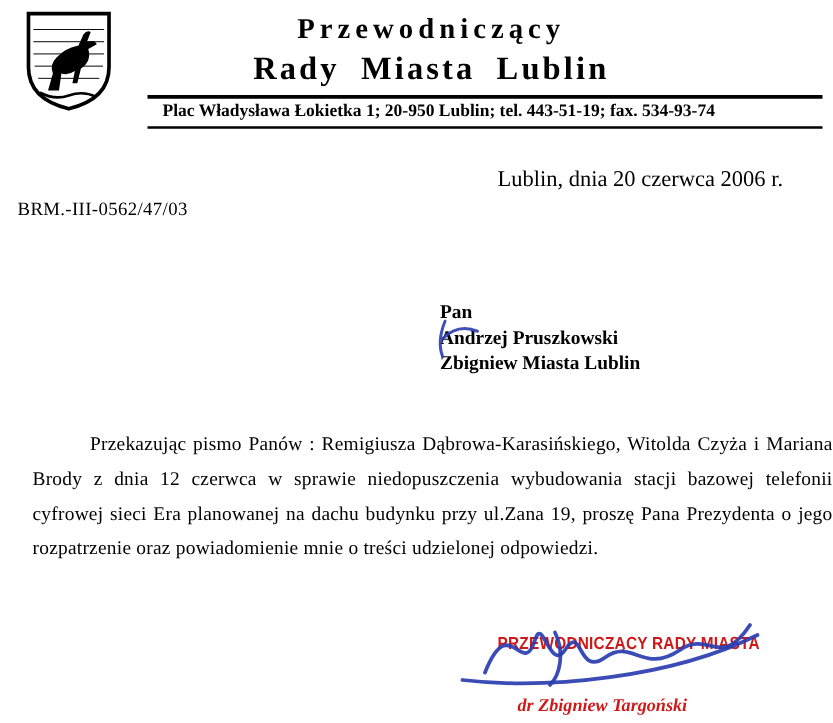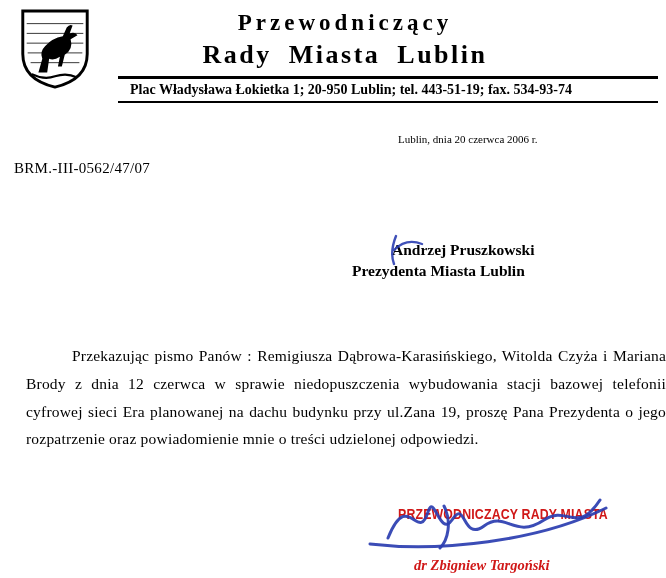--- a/index.html
+++ b/index.html
@@ -28,31 +28,31 @@
   .rule{position:absolute;background:#000;}
   .rule1{top:76px;left:118px;width:540px;height:3px;}
   .rule2{top:101px;left:118px;width:540px;height:2px;}
   .address{
     position:absolute;top:82px;left:130px;width:520px;
     font-weight:bold;font-size:14px;
     font-family:"Liberation Serif", serif;
   }
   .date{
     position:absolute;top:133px;left:398px;
-    font-size:11px;
+    font-size:18px;
   }
   .ref{
     position:absolute;top:160px;left:14px;
     font-size:15px;letter-spacing:0.3px;
   }
   .recipient{
     position:absolute;top:240px;left:352px;
     font-weight:bold;font-size:15.5px;line-height:20.5px;
   }
-  .rec-name-wrap{position:relative;margin-left:40px;}
+  .rec-name-wrap{position:relative;}
   .pen-mark{position:absolute;left:-14px;top:-8px;width:60px;height:36px;pointer-events:none;}
   .pen-mark path{fill:none;stroke:var(--ink-color,#2a3db0);stroke-width:2.4;stroke-linecap:round;opacity:.9;}
   .body-par{
     position:absolute;top:330px;left:14px;width:640px;
     margin:12px;font-size:15.5px;line-height:27.8px;
     text-align:justify;text-indent:46px;letter-spacing:0.2px;
   }
   .sig-area{position:absolute;left:330px;top:470px;width:330px;height:105px;}
   .stamp{
     position:absolute;left:68px;top:36px;width:260px;
@@ -95,30 +95,31 @@
     <path class="goat" d="M14 68 q12 6 23 2 q12 -4 22 1"></path>
   </svg>
 
   <div class="title1">Przewodniczący</div>
   <div class="title2">Rady  Miasta  Lublin</div>
   <div class="rule rule1"></div>
   <div class="address">Plac Władysława Łokietka 1; 20-950 Lublin; tel. 443-51-19;  fax. 534-93-74</div>
   <div class="rule rule2"></div>
 
   <div class="date">Lublin, dnia 20 czerwca 2006 r.</div>
-  <div class="ref">BRM.-III-0562/47/07</div>
+  <div class="ref">BRM.-III-0562/47/03</div>
 
   <div class="recipient">
+    <div>Pan</div>
     <div class="rec-name-wrap">
       <span>Andrzej Pruszkowski</span>
       <svg class="pen-mark" viewBox="0 0 60 36" aria-hidden="true">
         <path d="M18 4 C 14 14, 13 24, 16 32 M16 18 C 24 10, 34 8, 44 12"></path>
       </svg>
     </div>
-    <div>Prezydenta Miasta Lublin</div>
+    <div>Zbigniew Miasta Lublin</div>
   </div>
 
   <p class="body-par">Przekazując pismo Panów : Remigiusza Dąbrowa-Karasińskiego, Witolda Czyża i Mariana Brody  z dnia 12 czerwca w sprawie niedopuszczenia wybudowania stacji bazowej telefonii cyfrowej sieci Era planowanej na dachu budynku przy ul.Zana 19, proszę Pana Prezydenta o jego rozpatrzenie oraz powiadomienie mnie o treści udzielonej odpowiedzi.</p>
 
   <div class="sig-area">
     <div class="stamp">PRZEWODNICZĄCY RADY MIASTA</div>
     <svg class="signature" viewBox="0 0 270 80" aria-hidden="true">
       <path d="M40 60 C 60 10, 70 66, 80 34 C 86 14, 92 60, 104 42 C 118 20, 114 64, 136 48 C 158 32, 166 62, 196 42 C 220 26, 228 58, 252 22"></path>
       <path d="M22 66 C 90 74, 190 64, 258 30"></path>
       <path d="M96 28 C 104 44, 100 62, 92 70"></path>

